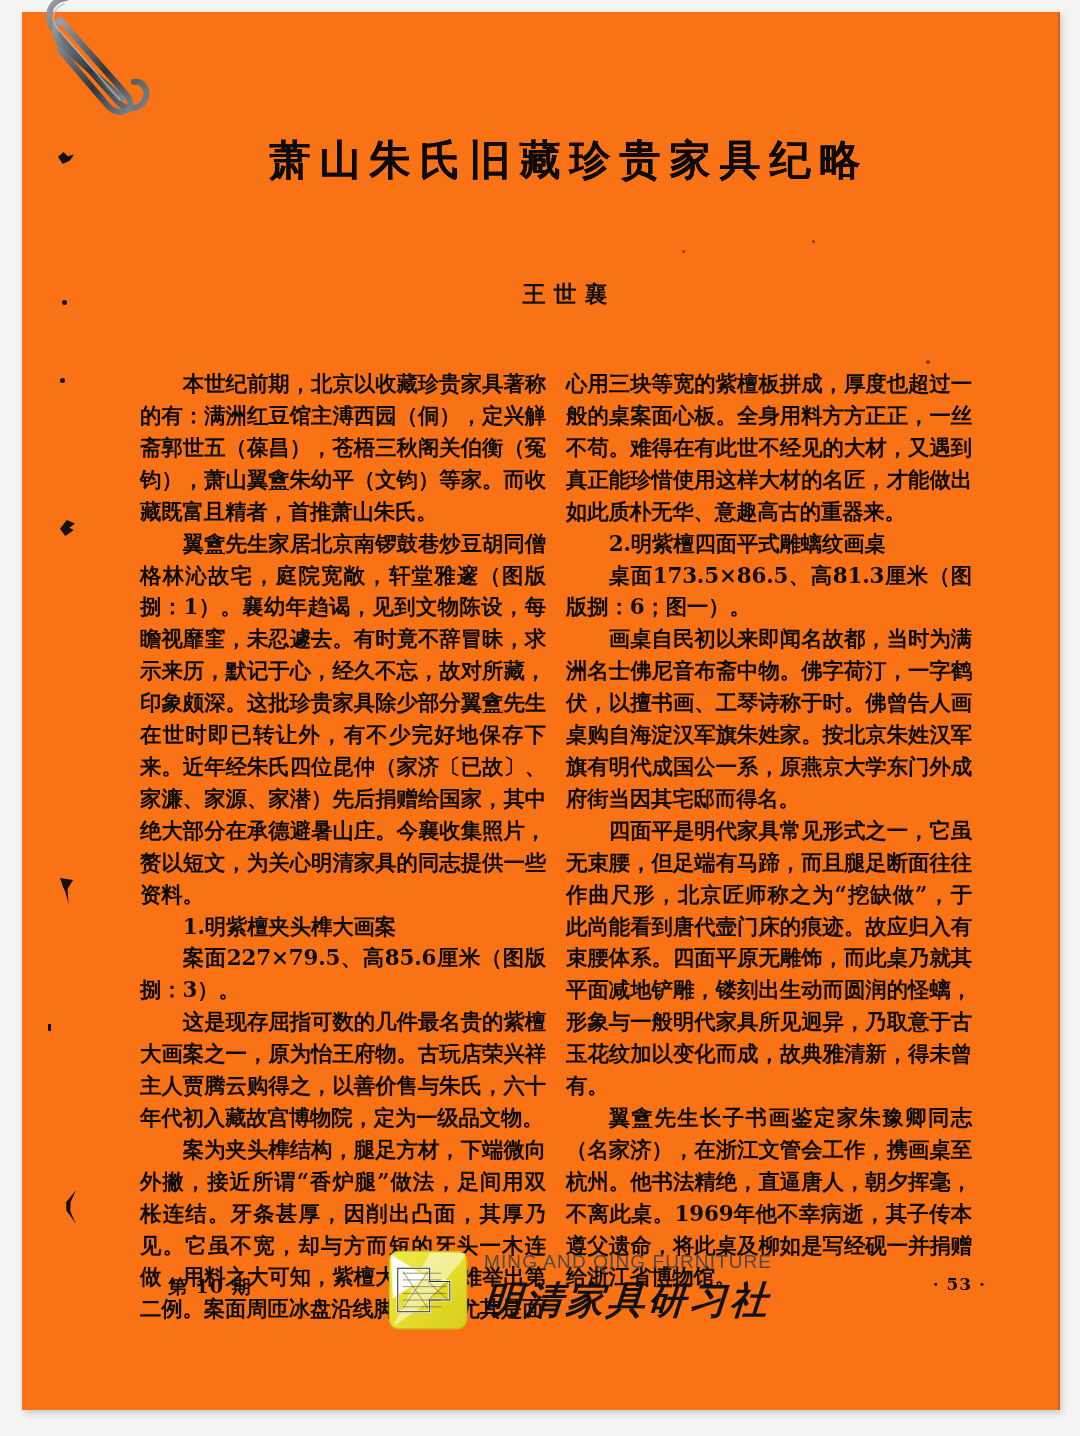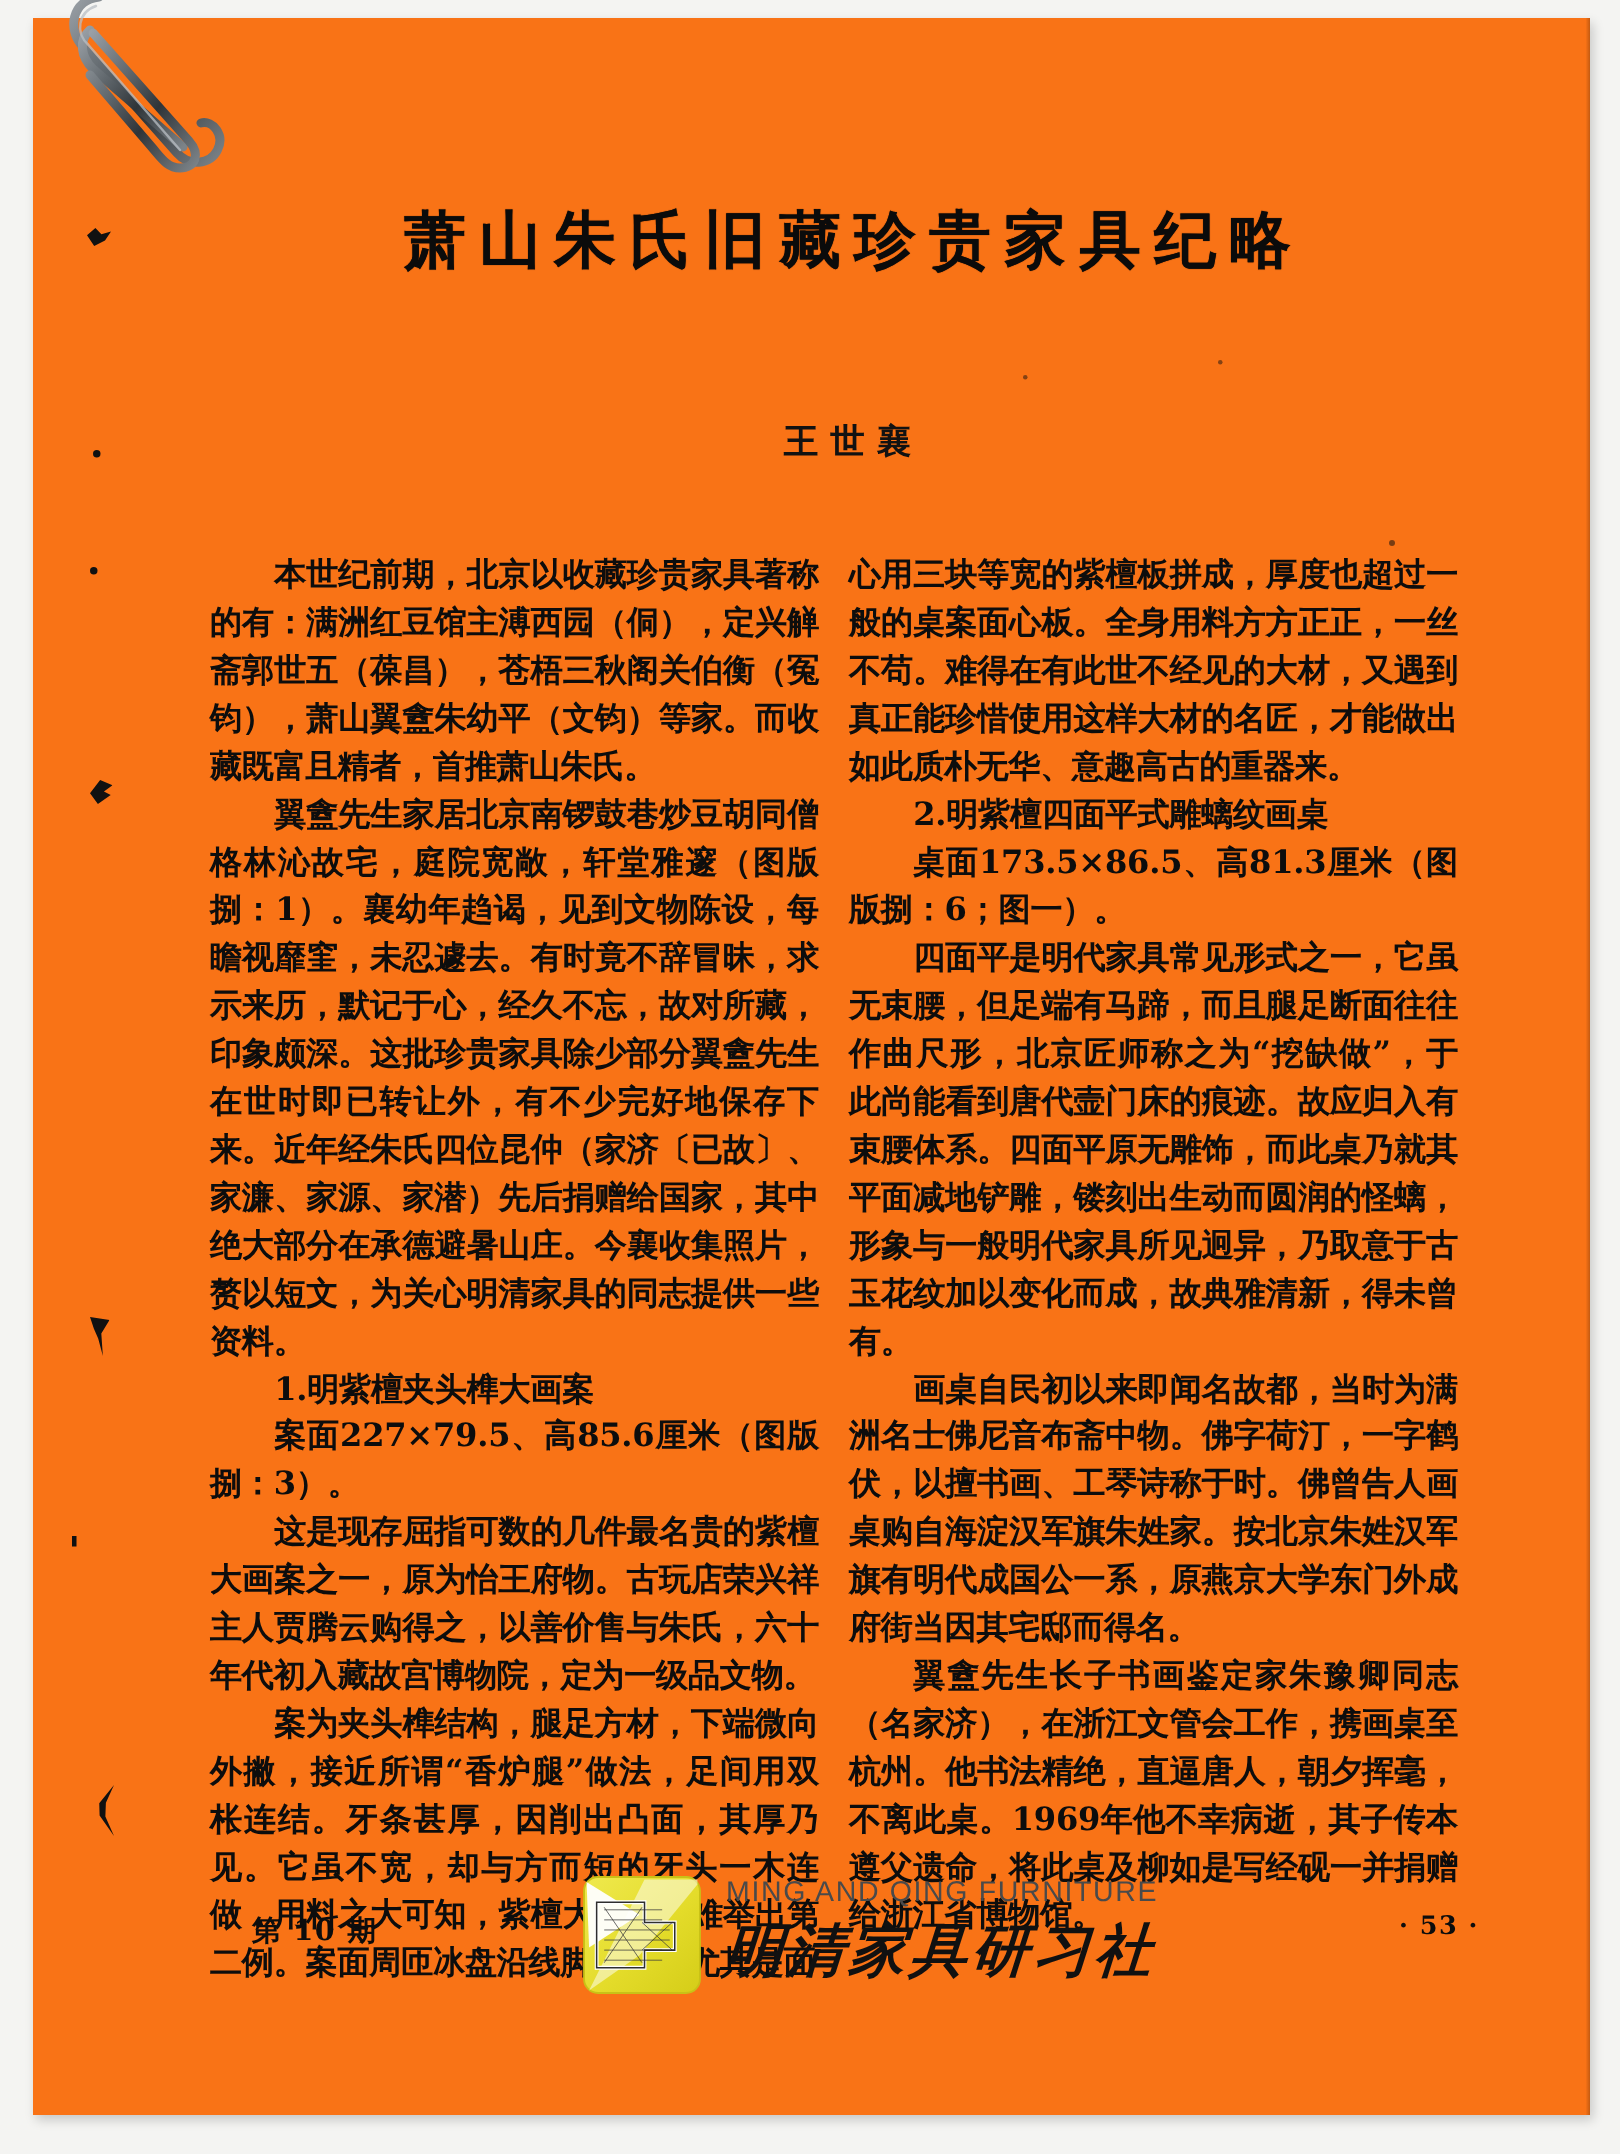--- a/index.html
+++ b/index.html
@@ -209,22 +209,22 @@
           <p class="para heading">1.明紫檀夹头榫大画案</p>
           <p class="para heading">案面227×79.5、高85.6厘米（图版捌：3）。</p>
           <p class="para indent">这是现存屈指可数的几件最名贵的紫檀大画案之一，原为怡王府物。古玩店荣兴祥主人贾腾云购得之，以善价售与朱氏，六十年代初入藏故宫博物院，定为一级品文物。</p>
           <p class="para indent">案为夹头榫结构，腿足方材，下端微向外撇，接近所谓“香炉腿”做法，足间用双枨连结。牙条甚厚，因削出凸面，其厚乃见。它虽不宽，却与方而短的牙头一木连做，用料之大可知，紫檀大案中尚难举出第二例。案面周匝冰盘沿线脚简洁。尤其是面</p>
         </div>
 
         <div class="column">
           <p class="para">心用三块等宽的紫檀板拼成，厚度也超过一般的桌案面心板。全身用料方方正正，一丝不苟。难得在有此世不经见的大材，又遇到真正能珍惜使用这样大材的名匠，才能做出如此质朴无华、意趣高古的重器来。</p>
           <p class="para heading">2.明紫檀四面平式雕螭纹画桌</p>
           <p class="para heading">桌面173.5×86.5、高81.3厘米（图版捌：6；图一）。</p>
+          <p class="para indent">画桌自民初以来即闻名故都，当时为满洲名士佛尼音布斋中物。佛字荷汀，一字鹤伏，以擅书画、工琴诗称于时。佛曾告人画桌购自海淀汉军旗朱姓家。按北京朱姓汉军旗有明代成国公一系，原燕京大学东门外成府街当因其宅邸而得名。</p>
           <p class="para indent">四面平是明代家具常见形式之一，它虽无束腰，但足端有马蹄，而且腿足断面往往作曲尺形，北京匠师称之为“挖缺做”，于此尚能看到唐代壸门床的痕迹。故应归入有束腰体系。四面平原无雕饰，而此桌乃就其平面减地铲雕，镂刻出生动而圆润的怪螭，形象与一般明代家具所见迥异，乃取意于古玉花纹加以变化而成，故典雅清新，得未曾有。</p>
-          <p class="para indent">画桌自民初以来即闻名故都，当时为满洲名士佛尼音布斋中物。佛字荷汀，一字鹤伏，以擅书画、工琴诗称于时。佛曾告人画桌购自海淀汉军旗朱姓家。按北京朱姓汉军旗有明代成国公一系，原燕京大学东门外成府街当因其宅邸而得名。</p>
           <p class="para indent">翼盦先生长子书画鉴定家朱豫卿同志（名家济），在浙江文管会工作，携画桌至杭州。他书法精绝，直逼唐人，朝夕挥毫，不离此桌。1969年他不幸病逝，其子传本遵父遗命，将此桌及柳如是写经砚一并捐赠给浙江省博物馆。</p>
         </div>
 
       </div>
     </div>
 
     <div id="page-footer">
 
       <div id="issue-label">第 10 期</div>
 

